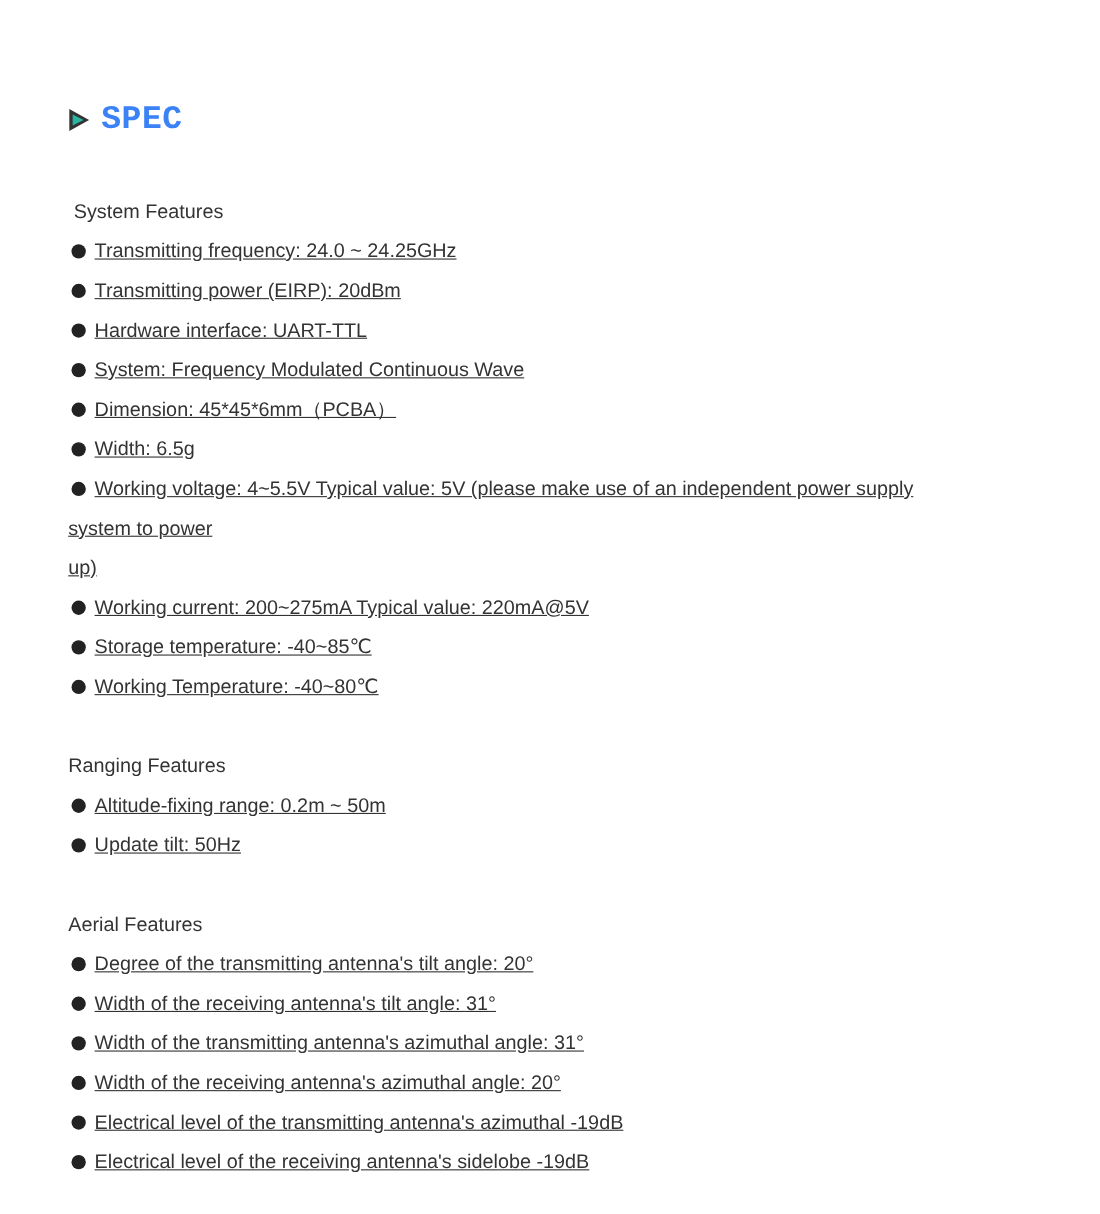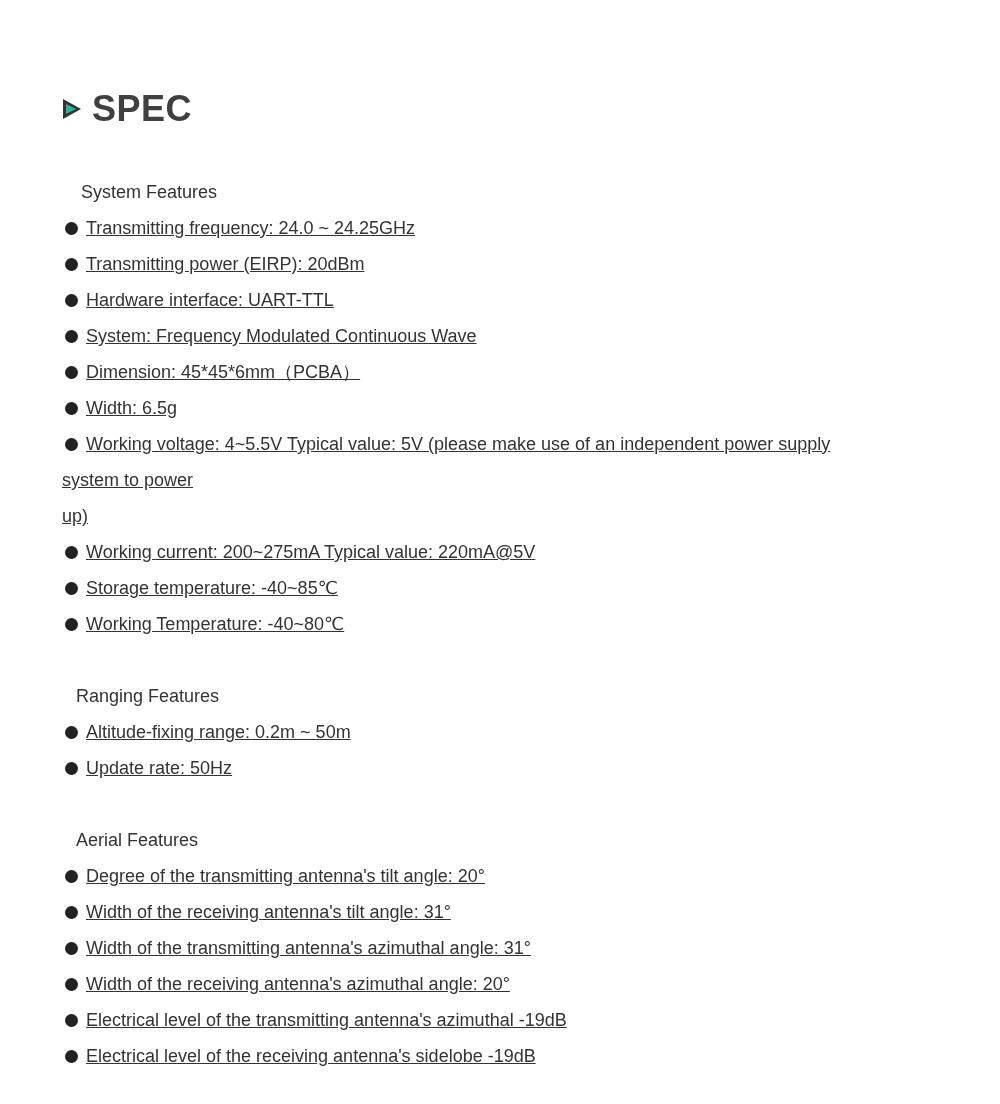--- a/index.html
+++ b/index.html
@@ -23,38 +23,37 @@
       display: flex;
       align-items: center;
     }
     .header .icon {
       width: 20px;
       height: 22px;
       margin-right: 10px;
       display: inline-block;
     }
     .header .title {
-      font-family: Liberation Sans, sans-serif;
+      font-family: Liberation Mono, monospace;
       font-weight: 700;
-      font-size: 36px;
-      color: #404040;
+      font-size: 30px;
+      color: #3b82f6;
       letter-spacing: 0.5px;
     }
     .content {
       position: absolute;
       left: 62px;
       top: 174px;
       width: 880px;
       font-size: 18px;
       line-height: 36px;
     }
     .section-title {
       height: 36px;
       white-space: nowrap;
-      margin-left: 14px;
     }
     .section-title.first {
       padding-left: 5px;
     }
     .item {
       display: block;
       min-height: 36px;
       text-decoration: underline;
     }
     .bullet {
@@ -96,21 +95,21 @@
   <div class="item">system to power</div>
   <div class="item">up)</div>
   <div class="item"><span class="bullet"></span><span>Working current: 200~275mA Typical value: 220mA@5V</span></div>
   <div class="item"><span class="bullet"></span><span>Storage temperature: -40~85℃</span></div>
   <div class="item"><span class="bullet"></span><span>Working Temperature: -40~80℃</span></div>
 
   <div class="gap"></div>
 
   <div class="section-title">Ranging Features</div>
   <div class="item"><span class="bullet"></span><span>Altitude-fixing range: 0.2m ~ 50m</span></div>
-  <div class="item"><span class="bullet"></span><span>Update rate: 50Hz</span></div>
+  <div class="item"><span class="bullet"></span><span>Update tilt: 50Hz</span></div>
 
   <div class="gap"></div>
 
   <div class="section-title">Aerial Features</div>
   <div class="item"><span class="bullet"></span><span>Degree of the transmitting antenna's tilt angle: 20°</span></div>
   <div class="item"><span class="bullet"></span><span>Width of the receiving antenna's tilt angle: 31°</span></div>
   <div class="item"><span class="bullet"></span><span>Width of the transmitting antenna's azimuthal angle: 31°</span></div>
   <div class="item"><span class="bullet"></span><span>Width of the receiving antenna's azimuthal angle: 20°</span></div>
   <div class="item"><span class="bullet"></span><span>Electrical level of the transmitting antenna's azimuthal -19dB</span></div>
   <div class="item"><span class="bullet"></span><span>Electrical level of the receiving antenna's sidelobe -19dB</span></div>

